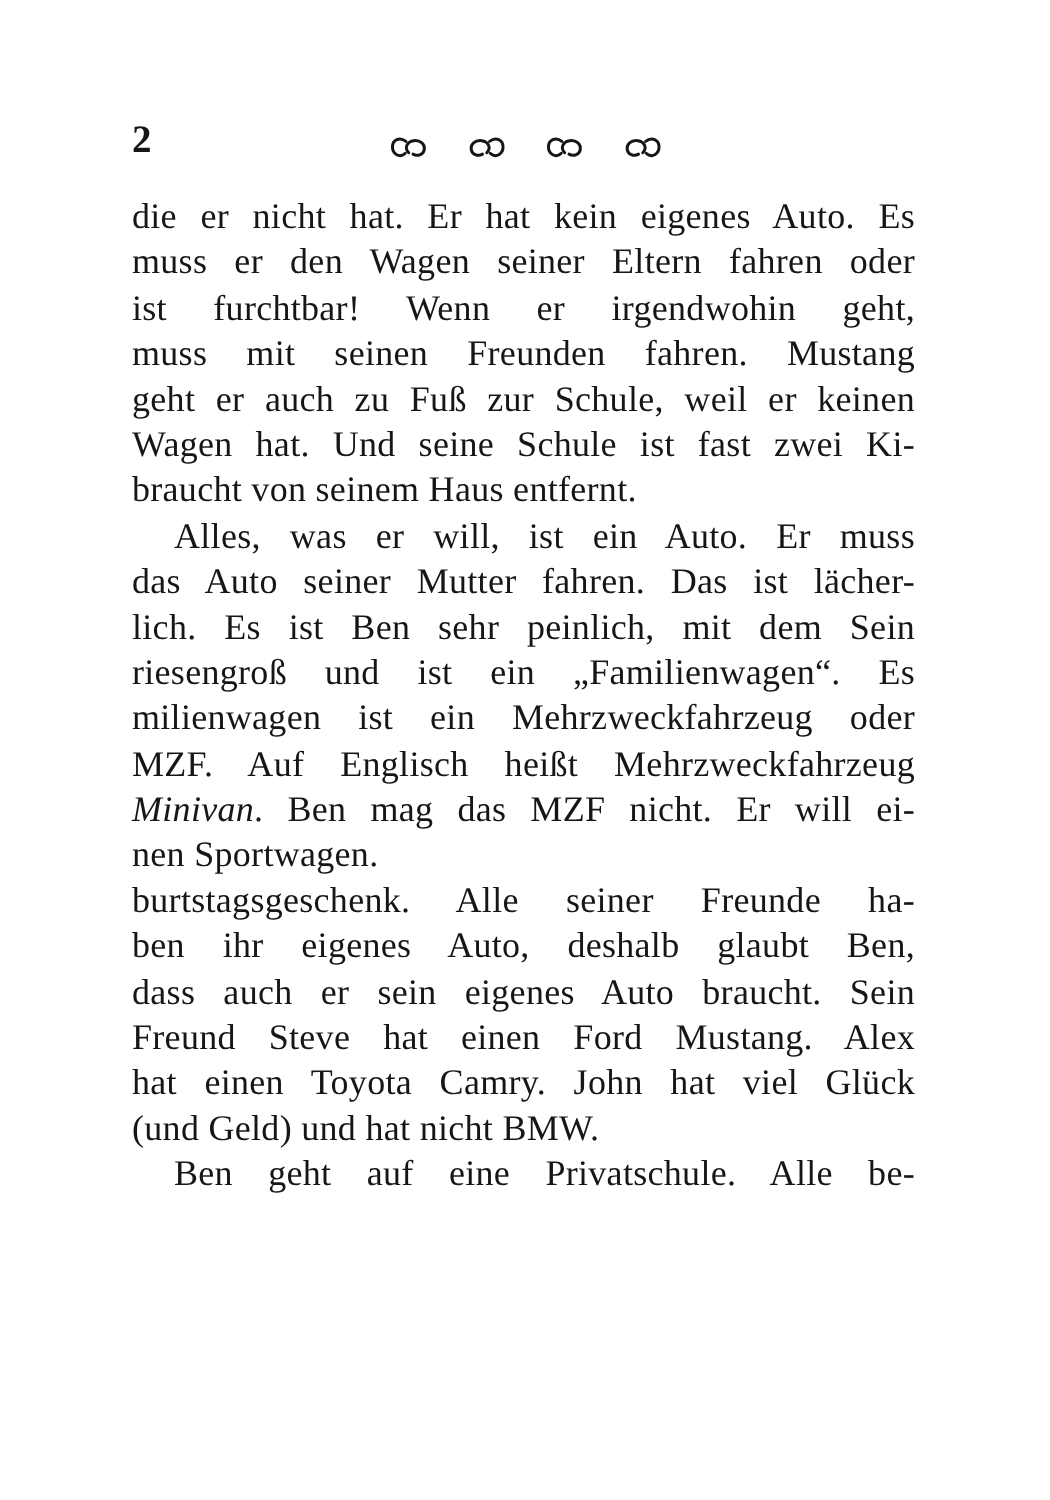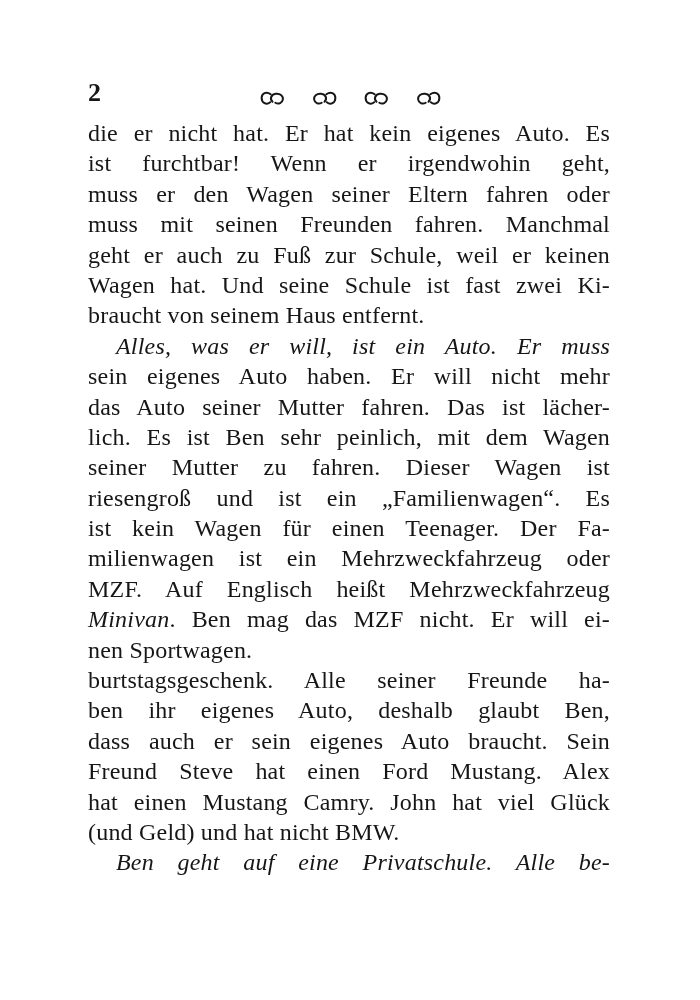--- a/index.html
+++ b/index.html
@@ -44,37 +44,36 @@
   .ornament-row svg {
     display: block;
     width: 29px;
     height: 17px;
   }
   .ornament-row .flip svg {
     transform: scaleX(-1);
   }
   .text-block {
     position: absolute;
-    top: 118px;
+    top: 130px;
     left: 88px;
     width: 522px;
   }
   .line {
     height: 30.4px;
     line-height: 30.4px;
     font-size: 24px;
     letter-spacing: 0.2px;
   }
   .line.just {
     text-align: justify;
     text-align-last: justify;
   }
   .line.indent {
     text-indent: 28px;
-    font-style: italic;
   }
   .line i {
     font-style: italic;
   }
 </style>
 </head>
 <body>
 
 <div class="book-page">
   <div class="page-header">
@@ -98,38 +97,35 @@
         <span class="flip">
           <svg viewBox="0 0 30 18" xmlns="http://www.w3.org/2000/svg">
             <path d="M13 4.5 C 8.5 1, 3.5 3.5, 3.5 8.5 C 3.5 13.5, 8.5 16.5, 12.5 13 M 15 12.5 C 11.5 9, 14 4.5, 18.5 4 C 23.5 3.5, 26.5 6.5, 26 10 C 25.5 13.5, 21.5 15.5, 18 13.5" fill="none" stroke="#161616" stroke-width="2.1" stroke-linecap="round"></path>
           </svg>
         </span>
       </div>
   </div>
 
   <div class="text-block" id="text-block">
       <div class="line just">die er nicht hat. Er hat kein eigenes Auto. Es</div>
+      <div class="line just">muss er den Wagen seiner Eltern fahren oder</div>
       <div class="line just">ist furchtbar! Wenn er irgendwohin geht,</div>
-      <div class="line just">muss er den Wagen seiner Eltern fahren oder</div>
-      <div class="line just">muss mit seinen Freunden fahren. Manchmal</div>
+      <div class="line just">muss mit seinen Freunden fahren. Mustang</div>
       <div class="line just">geht er auch zu Fuß zur Schule, weil er keinen</div>
       <div class="line just">Wagen hat. Und seine Schule ist fast zwei Ki-</div>
       <div class="line">braucht von seinem Haus entfernt.</div>
       <div class="line indent just">Alles, was er will, ist ein Auto. Er muss</div>
-      <div class="line just">sein eigenes Auto haben. Er will nicht mehr</div>
       <div class="line just">das Auto seiner Mutter fahren. Das ist lächer-</div>
-      <div class="line just">lich. Es ist Ben sehr peinlich, mit dem Wagen</div>
-      <div class="line just">seiner Mutter zu fahren. Dieser Wagen ist</div>
+      <div class="line just">lich. Es ist Ben sehr peinlich, mit dem Sein</div>
       <div class="line just">riesengroß und ist ein „Familienwagen“. Es</div>
-      <div class="line just">ist kein Wagen für einen Teenager. Der Fa-</div>
       <div class="line just">milienwagen ist ein Mehrzweckfahrzeug oder</div>
       <div class="line just">MZF. Auf Englisch heißt Mehrzweckfahrzeug</div>
       <div class="line just"><i>Minivan</i>. Ben mag das MZF nicht. Er will ei-</div>
       <div class="line">nen Sportwagen.</div>
       <div class="line just">burtstagsgeschenk. Alle seiner Freunde ha-</div>
       <div class="line just">ben ihr eigenes Auto, deshalb glaubt Ben,</div>
       <div class="line just">dass auch er sein eigenes Auto braucht. Sein</div>
       <div class="line just">Freund Steve hat einen Ford Mustang. Alex</div>
-      <div class="line just">hat einen Mustang Camry. John hat viel Glück</div>
+      <div class="line just">hat einen Toyota Camry. John hat viel Glück</div>
       <div class="line">(und Geld) und hat nicht BMW.</div>
       <div class="line indent just">Ben geht auf eine Privatschule. Alle be-</div>
     </div>
 </div>
 
 </body></html>

